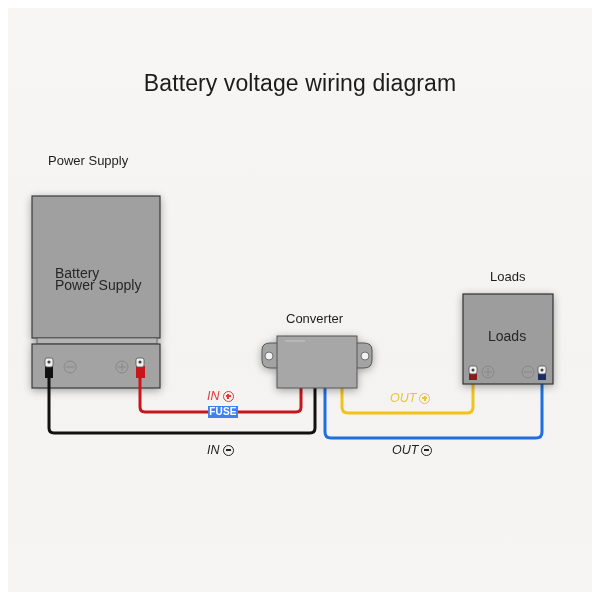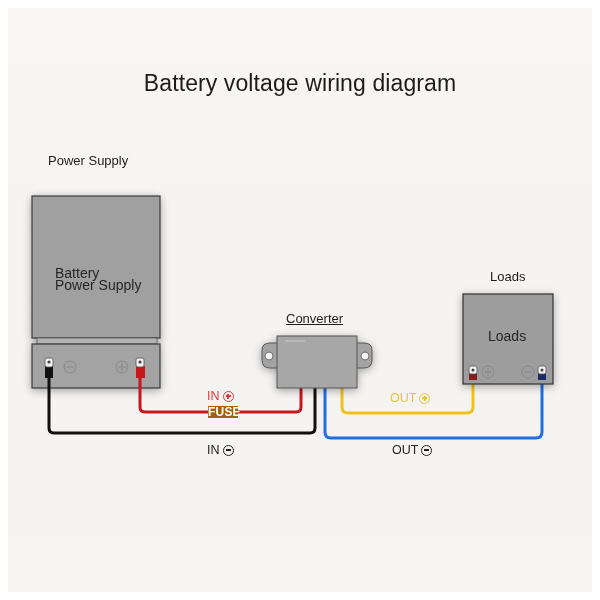--- a/index.html
+++ b/index.html
@@ -12,30 +12,30 @@
     position:absolute; left:8px; top:8px; width:584px; height:584px;
     background:linear-gradient(180deg,#f7f6f5 0%,#f4f3f2 60%,#f6f5f4 100%);
   }
   .title {
     position:absolute; left:0; width:600px; top:70px; text-align:center;
     font-size:23px; color:#1c1c1c; letter-spacing:0.1px;
   }
   .lbl { position:absolute; font-size:13px; color:#1e1e1e; white-space:nowrap; }
   .box-text { position:absolute; font-size:14px; color:#262626; line-height:13px; }
   svg { position:absolute; left:0; top:0; }
-  .wire-label { position:absolute; font-size:12.5px; white-space:nowrap; display:flex; align-items:center; gap:3px; }
+  .wire-label { position:absolute; font-size:12.5px; white-space:nowrap; display:flex; align-items:center; gap:3px;font-style:italic; }
   .circ {
     display:inline-block; width:11px; height:11px; border-radius:50%;
     border:1.5px solid currentColor; position:relative; box-sizing:border-box;
   }
   .circ .h { position:absolute; left:2px; right:2px; top:50%; height:1.5px; margin-top:-0.75px; background:currentColor; }
   .circ .v { position:absolute; top:2px; bottom:2px; left:50%; width:1.5px; margin-left:-0.75px; background:currentColor; }
   .fuse {
     position:absolute; left:208px; top:406px; width:30px; height:12px;
-    background:#a16207; color:#fff; font-size:12px; font-weight:bold;
+    background:#3b82f6; color:#fff; font-size:10px; font-weight:bold;
     text-align:center; line-height:12px; letter-spacing:0.2px;
   }
 </style>
 </head>
 <body>
 
 <div class="canvas"></div>
 
 <div class="title">Battery voltage wiring diagram</div>
 
@@ -115,21 +115,21 @@
     <rect x="538" y="372" width="8" height="8" fill="#1a2e66"></rect>
     <rect x="538" y="366" width="8" height="8" rx="2" fill="#f0f0f0" stroke="#555" stroke-width="0.8"></rect>
     <circle cx="542" cy="370" r="1.5" fill="#444"></circle>
   </g>
 </svg>
 
 <div class="lbl" style="left:48px; top:153px;">Power Supply</div>
 <div class="box-text" style="left:55px; top:267px;">Battery</div>
 <div class="box-text" style="left:55px; top:279px;">Power Supply</div>
 
-<div class="lbl" style="left:286px; top:311px;text-decoration:underline;">Converter</div>
+<div class="lbl" style="left:286px; top:311px;">Converter</div>
 
 <div class="lbl" style="left:490px; top:269px;">Loads</div>
 <div class="box-text" style="left:488px; top:330px; font-size:14px;">Loads</div>
 
 <div class="wire-label" style="left:207px; top:389px; color:#e03b3b;">
   <span>IN</span>
   <span class="circ">
       <span class="h"></span>
       <span class="v"></span>
     </span>

